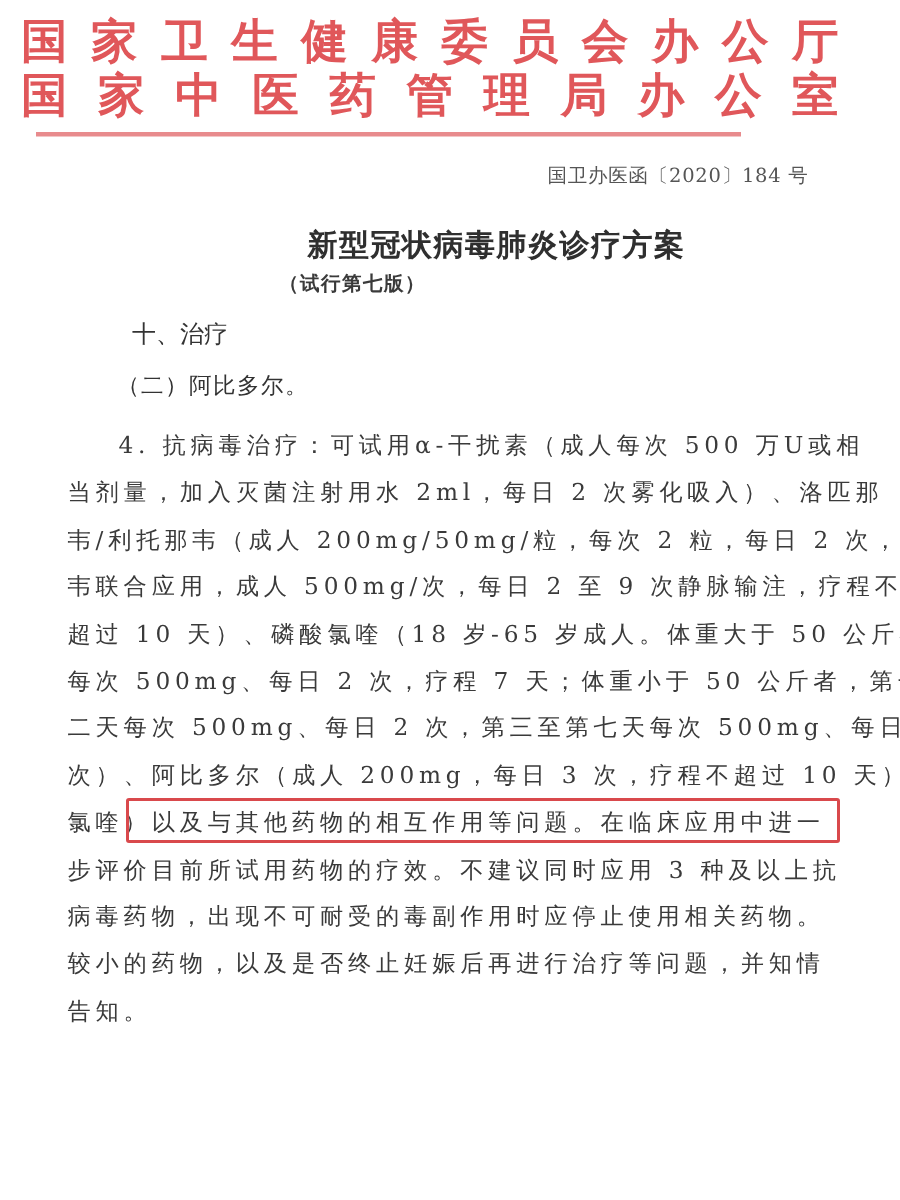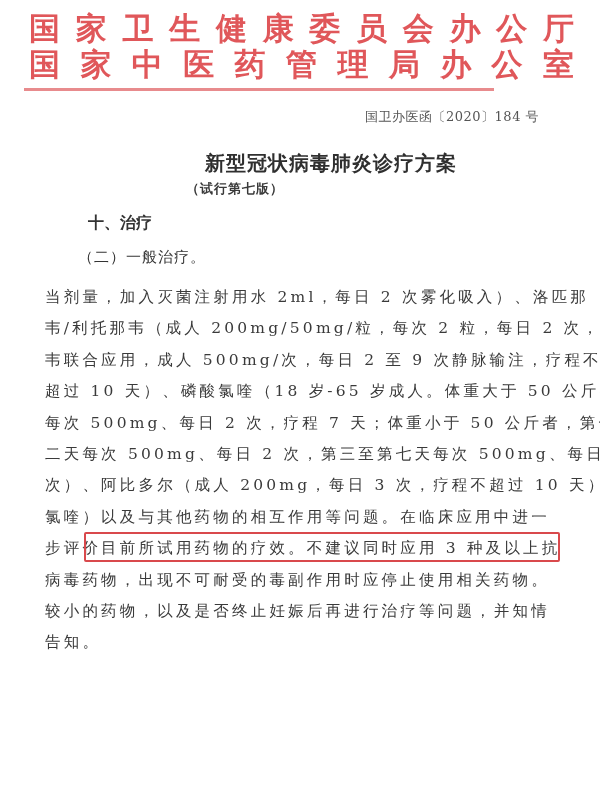--- a/index.html
+++ b/index.html
@@ -10,21 +10,21 @@
   body {
     width: 600px;
     height: 800px;
     position: relative;
     overflow: hidden;
     font-family: "DejaVu Serif", "Liberation Serif", serif;
     color: #3a3a3a;
   }
   .header {
     position: absolute;
-    left: 27px;
+    left: 12px;
     top: 10px;
     width: 556px;
   }
   .header-line {
     color: #e0575a;
     font-family: "DejaVu Serif", serif;
     font-weight: bold;
     font-size: 31px;
     line-height: 36px;
     letter-spacing: 9px;
@@ -71,21 +71,21 @@
     font-size: 13px;
     font-weight: bold;
     color: #3a3a3a;
     letter-spacing: 1px;
   }
   .section-heading {
     position: absolute;
     left: 88px;
     top: 213px;
     font-size: 16px;
-    font-weight: bold;
+    font-weight: normal;
     color: #333;
   }
   .subsection-heading {
     position: absolute;
     left: 78px;
     top: 248px;
     font-size: 15px;
     color: #333;
     letter-spacing: 1px;
   }
@@ -125,23 +125,24 @@
   <div class="header-line">国家中医药管理局办公室</div>
 </div>
 <div class="header-rule"></div>
 
 <div class="docnum">国卫办医函〔2020〕184 号</div>
 
 <div class="title">新型冠状病毒肺炎诊疗方案</div>
 <div class="subtitle">（试行第七版）</div>
 
 <div class="section-heading">十、治疗</div>
-<div class="subsection-heading">（二）一般治疗。</div>
+<div class="subsection-heading">（二）阿比多尔。</div>
 
 <div class="body-text">
+  <div class="body-line indent">4. 抗病毒治疗：可试用α-干扰素（成人每次 500 万U或相</div>
   <div class="body-line">当剂量，加入灭菌注射用水 2ml，每日 2 次雾化吸入）、洛匹那</div>
   <div class="body-line">韦/利托那韦（成人 200mg/50mg/粒，每次 2 粒，每日 2 次，疗</div>
   <div class="body-line">韦联合应用，成人 500mg/次，每日 2 至 9 次静脉输注，疗程不</div>
   <div class="body-line">超过 10 天）、磷酸氯喹（18 岁-65 岁成人。体重大于 50 公斤者，</div>
   <div class="body-line">每次 500mg、每日 2 次，疗程 7 天；体重小于 50 公斤者，第一、</div>
   <div class="body-line">二天每次 500mg、每日 2 次，第三至第七天每次 500mg、每日 1</div>
   <div class="body-line">次）、阿比多尔（成人 200mg，每日 3 次，疗程不超过 10 天）。</div>
   <div class="body-line">氯喹）以及与其他药物的相互作用等问题。在临床应用中进一</div>
   <div class="body-line">步评价目前所试用药物的疗效。不建议同时应用 3 种及以上抗</div>
   <div class="body-line">病毒药物，出现不可耐受的毒副作用时应停止使用相关药物。</div>

